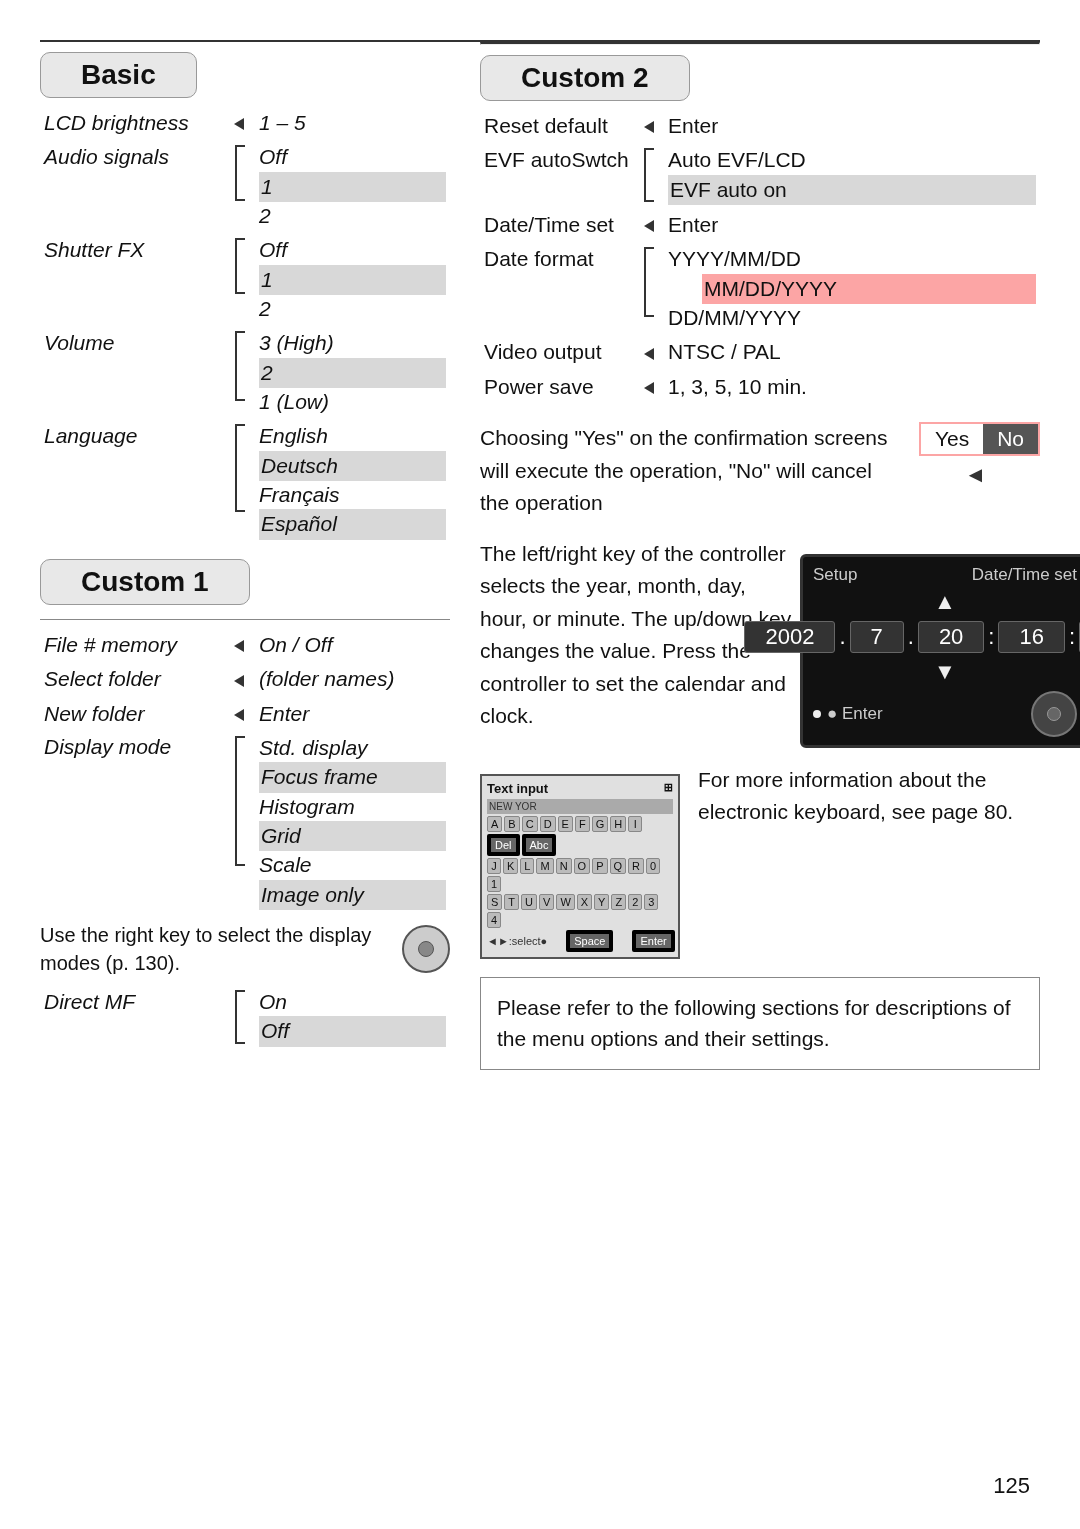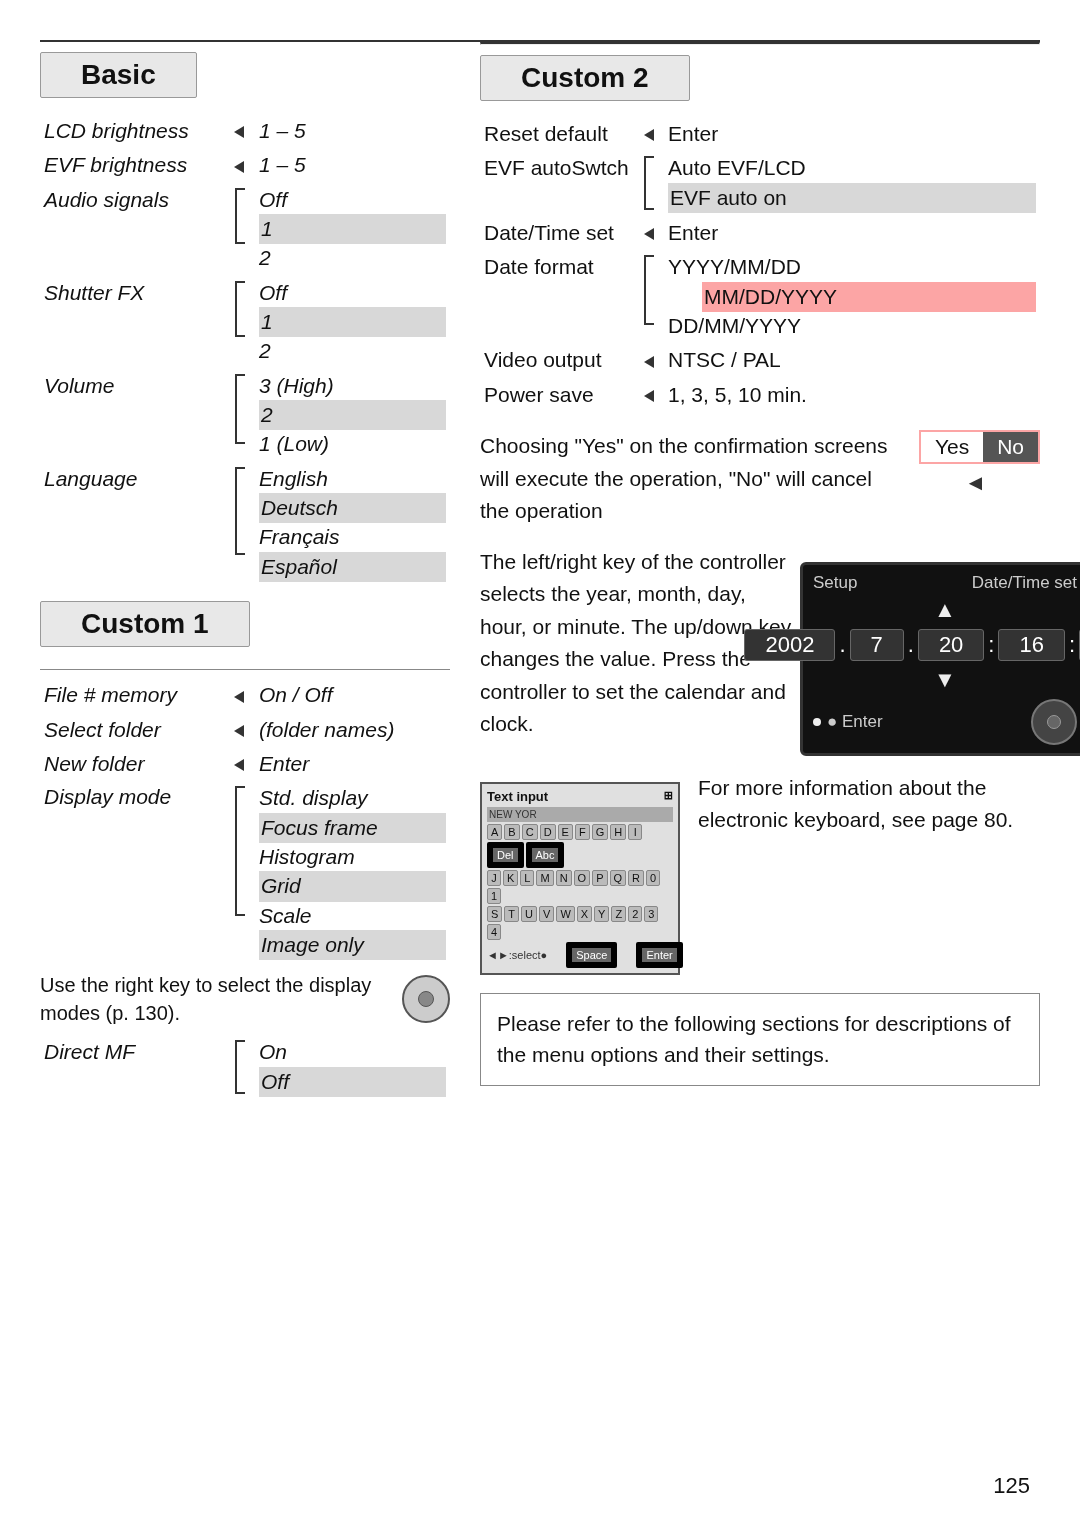--- a/index.html
+++ b/index.html
@@ -41,27 +41,27 @@
 
     .right-col {
       flex: 1;
       padding-left: 30px;
     }
 
     
     .section-header {
       background: #e8e8e8;
       border: 1.5px solid #999;
-      border-radius: 2px;
+      border-radius: 10px;
       text-align: center;
       font-size: 28px;
       font-weight: bold;
       padding: 6px 40px;
       display: inline-block;
-      margin-bottom: 12px;
+      margin-bottom: 4px;
     }
 
     
     .menu-table {
       width: 100%;
       border-collapse: collapse;
     }
 
     .menu-table td {
       padding: 3px 4px;
@@ -170,21 +170,21 @@
       border: 1px solid #888;
       border-radius: 2px;
       padding: 1px 3px;
       font-size: 11px;
       min-width: 14px;
       text-align: center;
     }
     .kb-key-dark {
       background: #666;
       color: #fff;
-      border: 6px solid #000000;
+      border: 4px solid #000000;
       border-radius: 2px;
       padding: 1px 4px;
       font-size: 11px;
     }
     .kb-bottom-row {
       display: flex;
       gap: 19px;
       margin-top: 2px;
       align-items: center;
     }
@@ -277,25 +277,20 @@
 
       <table class="menu-table">
 
         <tbody>
             <tr>
           <td class="menu-label">LCD brightness</td>
           <td class="menu-arrow"><span class="small-arrow"></span></td>
           <td class="menu-value">1 – 5</td>
         </tr>
 
-        <tr>
-          <td class="menu-label">EVF brightness</td>
-          <td class="menu-arrow"><span class="small-arrow"></span></td>
-          <td class="menu-value">1 – 5</td>
-        </tr>
 
         <tr>
           <td class="menu-label">Audio signals</td>
           <td class="menu-arrow">
             
             <div style="border-left:2px solid #333; border-top:2px solid #333; border-bottom:2px solid #333; height:56px; width:10px; display:inline-block; vertical-align:top; margin-top:2px;"></div>
           </td>
           <td class="menu-value">
             <div>Off</div>
             <div style="background:#d8d8d8; padding:1px 2px;">1</div>

